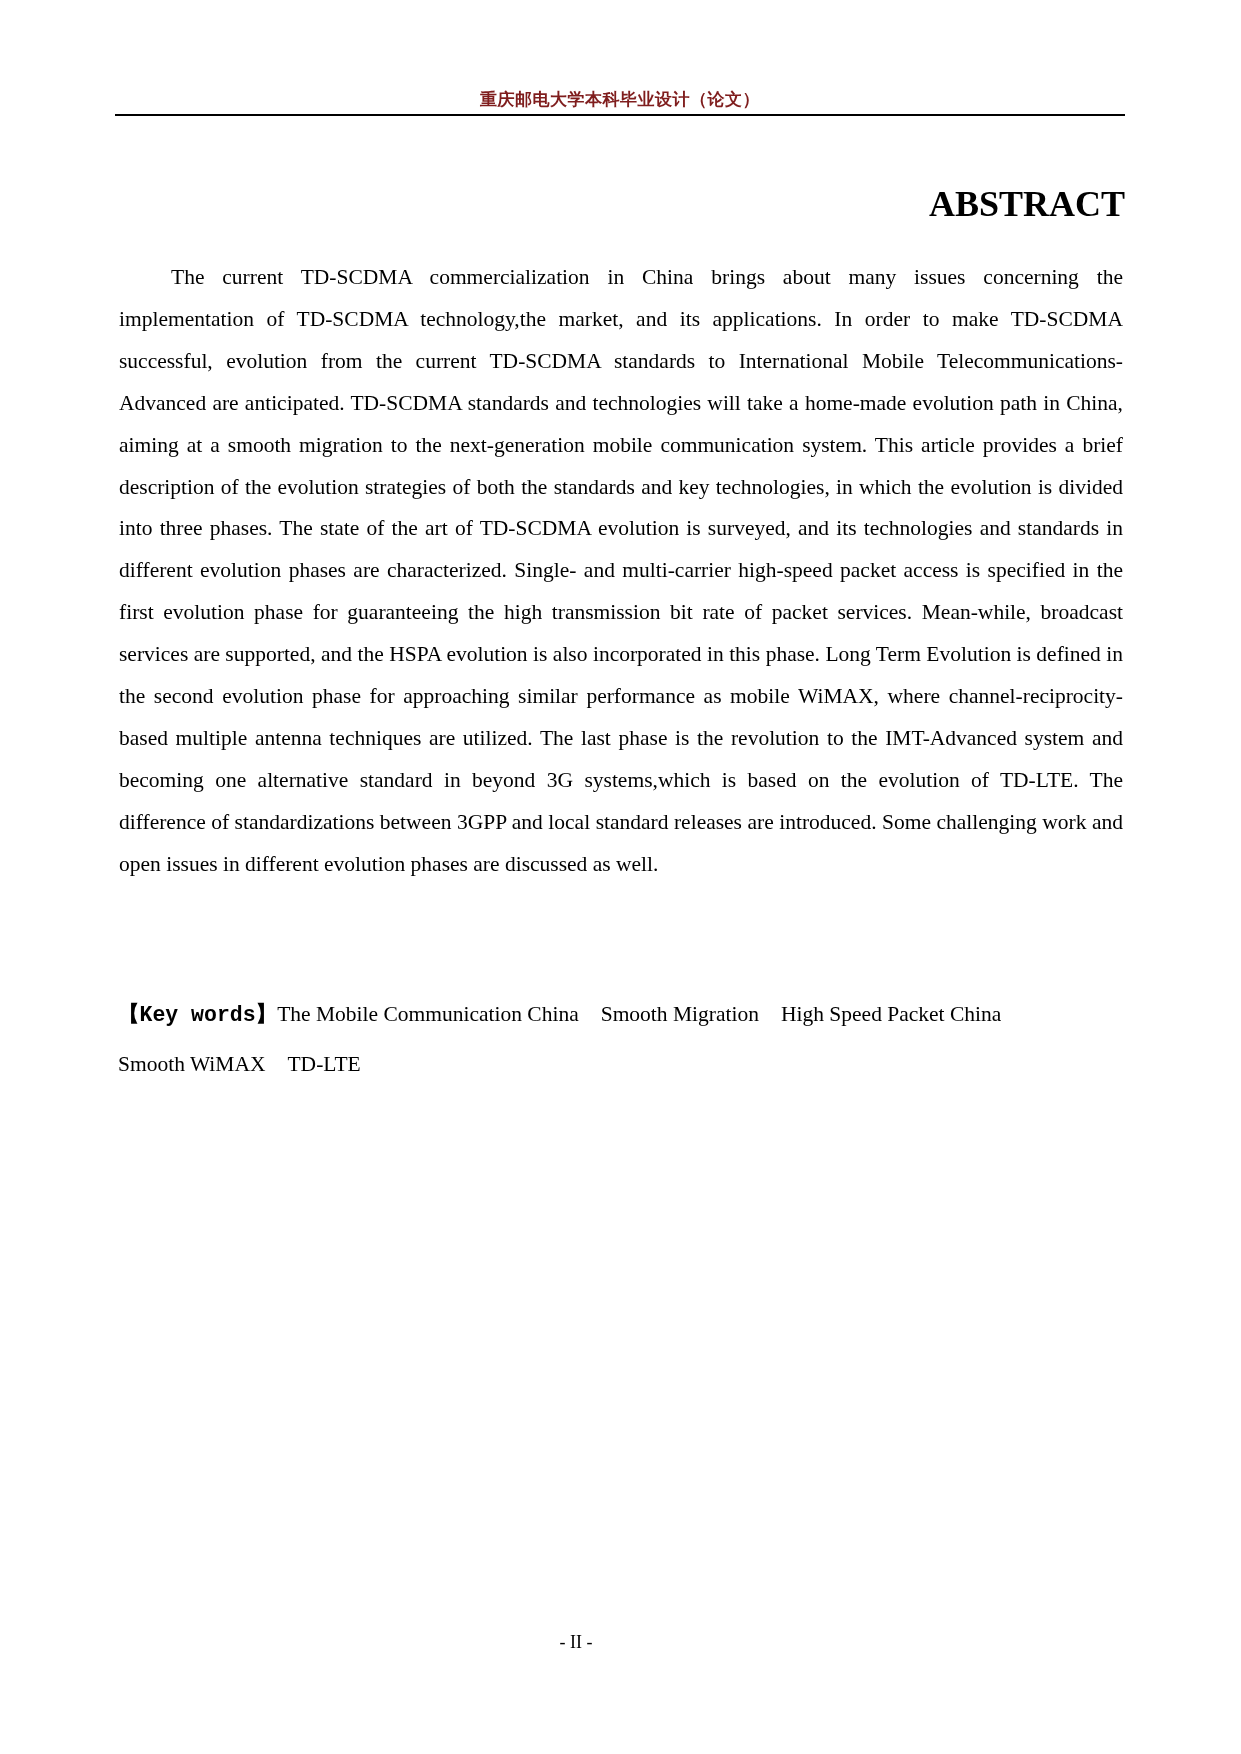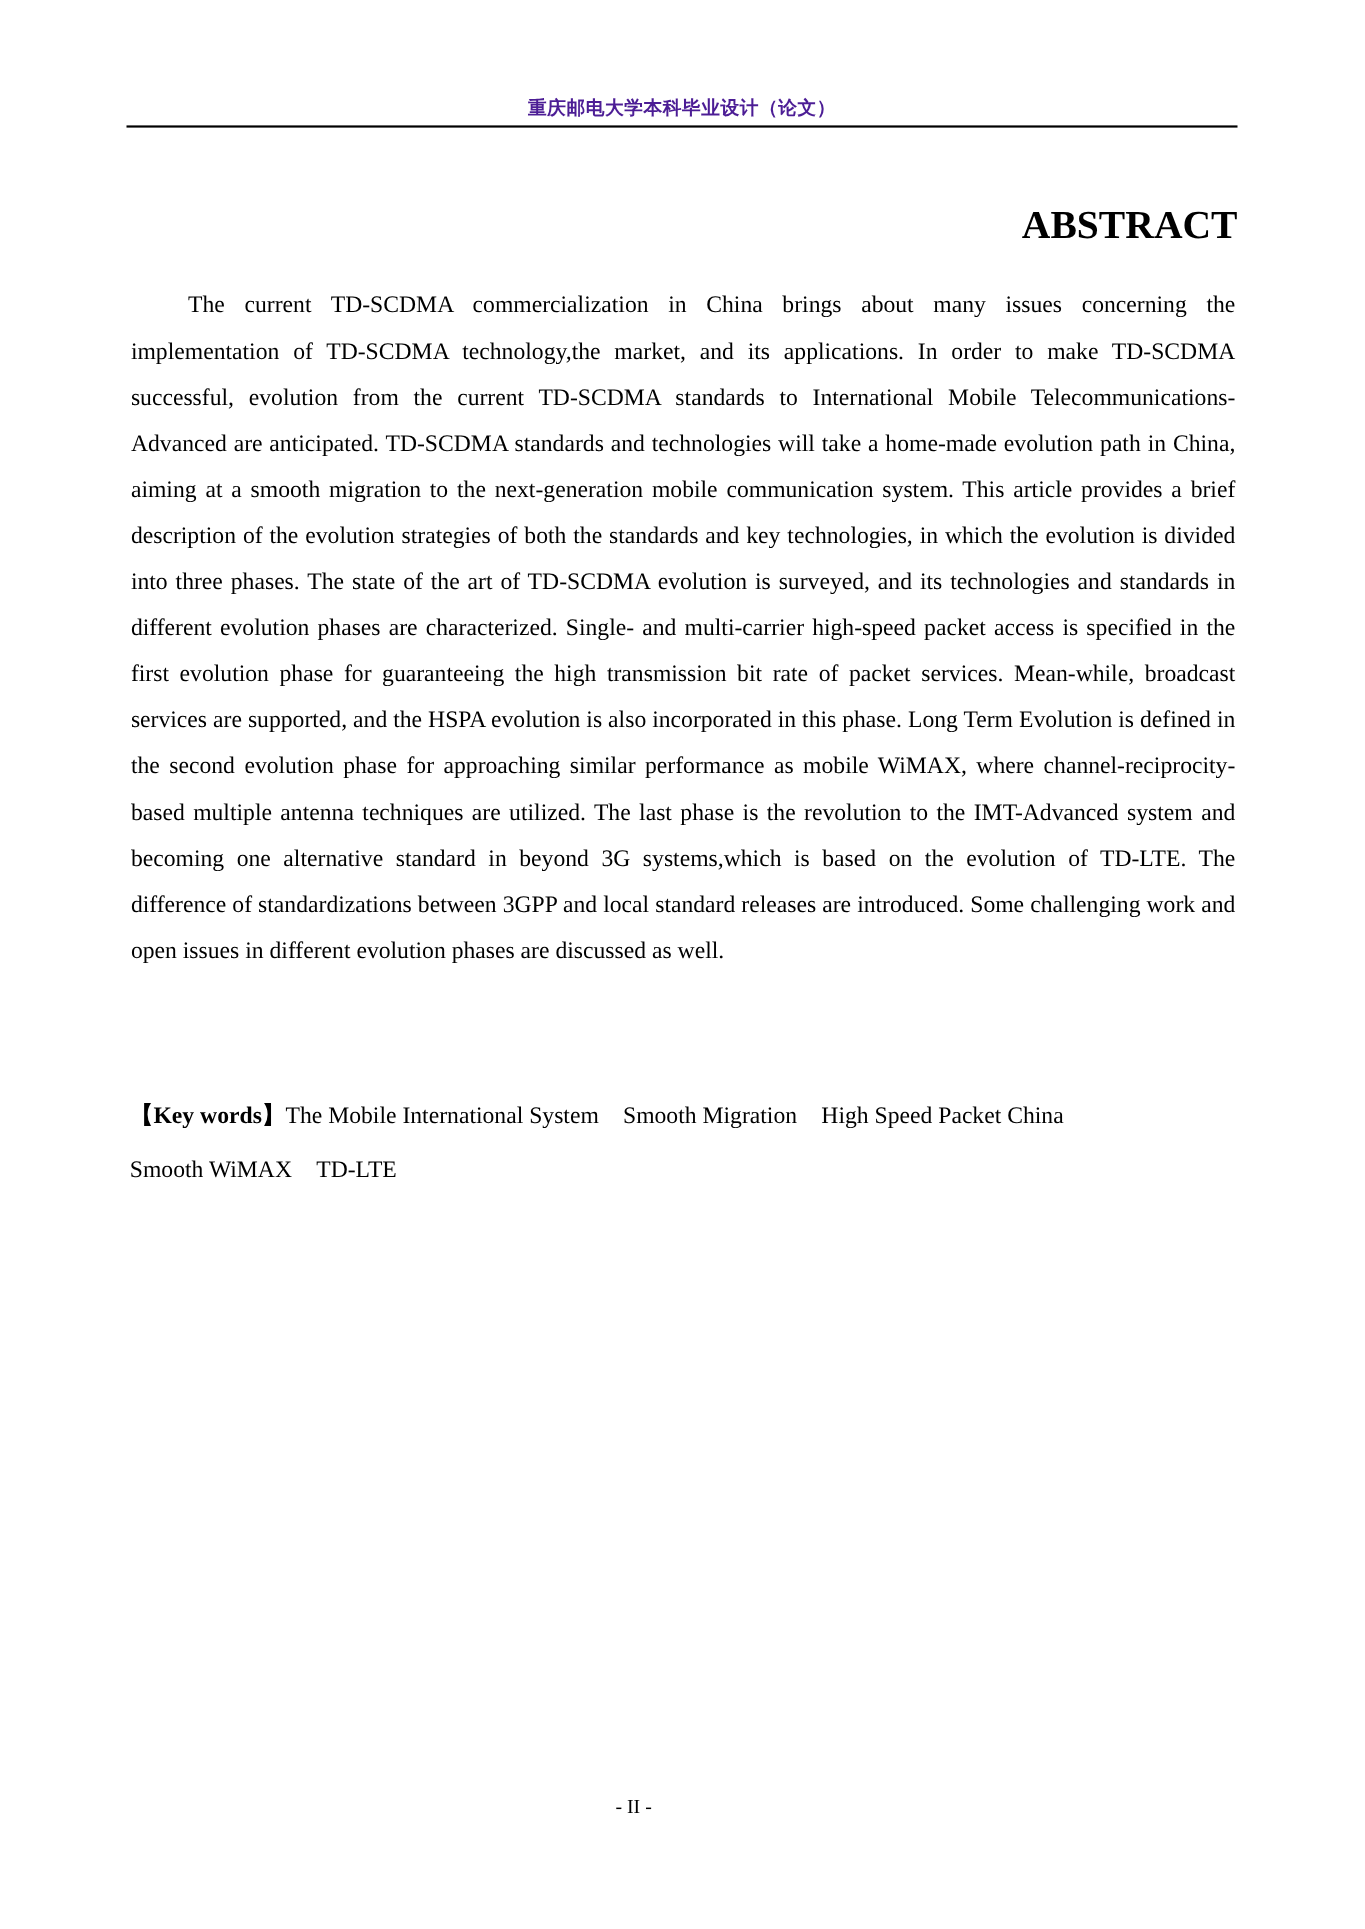--- a/index.html
+++ b/index.html
@@ -19,21 +19,21 @@
       position: absolute;
       left: 115px;
       top: 86px;
       width: 1010px;
       text-align: center;
       font-family: "DejaVu Sans", "Liberation Sans", sans-serif;
       font-size: 17px;
       font-weight: bold;
       line-height: 26px;
       letter-spacing: 0.5px;
-      color: #4c1d95;
+      color: #7f1d1d;
     }
     .header-rule {
       position: absolute;
       left: 115px;
       top: 114px;
       width: 1010px;
       height: 0;
       border-top: 2px solid #000;
     }
     .abstract-title {
@@ -63,20 +63,21 @@
       position: absolute;
       left: 118px;
       top: 990px;
       width: 1040px;
       margin: 0;
       font-size: 21.5px;
       line-height: 49px;
     }
     .keywords .kw-label {
       font-weight: bold;
+      font-family: Liberation Mono, monospace;
     }
     .keywords .kw-item {
       white-space: nowrap;
     }
     .keywords .kw-sep {
       display: inline-block;
       width: 22px;
     }
     .page-number {
       position: absolute;
@@ -91,15 +92,15 @@
 </head>
 <body>
 
 <div class="page-header">重庆邮电大学本科毕业设计（论文）</div>
 <div class="header-rule"></div>
 
 <h1 class="abstract-title">ABSTRACT</h1>
 
 <p class="abstract-body">The current TD-SCDMA commercialization in China brings about many issues concerning the implementation of TD-SCDMA technology,the market, and its applications. In order to make TD-SCDMA successful, evolution from the current TD-SCDMA standards to International Mobile Telecommunications-Advanced are anticipated. TD-SCDMA standards and technologies will take a home-made evolution path in China, aiming at a smooth migration to the next-generation mobile communication system. This article provides a brief description of the evolution strategies of both the standards and key technologies, in which the evolution is divided into three phases. The state of the art of TD-SCDMA evolution is surveyed, and its technologies and standards in different evolution phases are characterized. Single- and multi-carrier high-speed packet access is specified in the first evolution phase for guaranteeing the high transmission bit rate of packet services. Mean-while, broadcast services are supported, and the HSPA evolution is also incorporated in this phase. Long Term Evolution is defined in the second evolution phase for approaching similar performance as mobile WiMAX, where channel-reciprocity-based multiple antenna techniques are utilized. The last phase is the revolution to the IMT-Advanced system and becoming one alternative standard in beyond 3G systems,which is based on the evolution of TD-LTE. The difference of standardizations between 3GPP and local standard releases are introduced. Some challenging work and open issues in different evolution phases are discussed as well.</p>
 
-<div class="keywords"><span class="kw-label">【Key words】</span><span class="kw-item">The Mobile International System</span><span class="kw-sep"></span><span class="kw-item">Smooth Migration</span><span class="kw-sep"></span><span class="kw-item">High Speed Packet China</span><br><span class="kw-item">Smooth WiMAX</span><span class="kw-sep"></span><span class="kw-item">TD-LTE</span></div>
+<div class="keywords"><span class="kw-label">【Key words】</span><span class="kw-item">The Mobile Communication China</span><span class="kw-sep"></span><span class="kw-item">Smooth Migration</span><span class="kw-sep"></span><span class="kw-item">High Speed Packet China</span><br><span class="kw-item">Smooth WiMAX</span><span class="kw-sep"></span><span class="kw-item">TD-LTE</span></div>
 
 <div class="page-number">- II -</div>
 
 </body></html>

